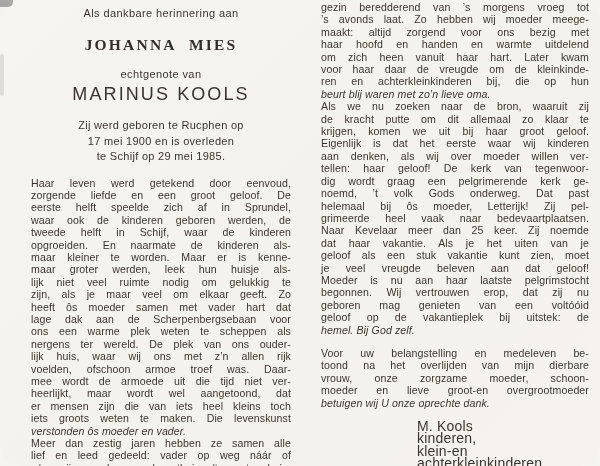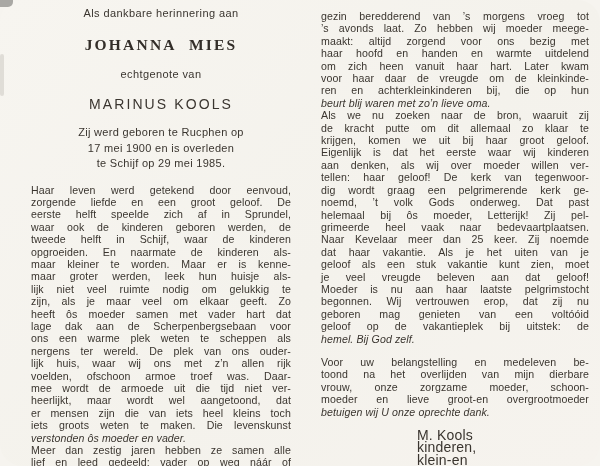--- a/index.html
+++ b/index.html
@@ -30,25 +30,25 @@
   .hdr{text-align:center;}
   .intro{margin-top:7px;font-size:11px;letter-spacing:.4px;}
   .name{
     margin-top:17px;
     font-family:"Liberation Serif", serif;
     font-weight:bold;font-size:15.5px;
     letter-spacing:2.2px;word-spacing:7px;
     color:#332e29;
   }
   .relation{margin-top:14px;font-size:11px;letter-spacing:.4px;}
-  .spouse{margin-top:16px;font-size:14px;letter-spacing:2.1px;color:#3a352f;}
+  .spouse{margin-top:4px;font-size:18px;letter-spacing:2.1px;color:#3a352f;}
   .dates{margin-top:13px;font-size:11px;line-height:15.5px;letter-spacing:.3px;}
   .body{font-size:10.6px;line-height:12.4px;letter-spacing:.1px;}
   .col.left .body{margin-top:12px;}
-  .col.right .body{padding-top:10px;}
+  .col.right .body{padding-top:1px;}
   .bline{text-align:justify;text-align-last:justify;white-space:normal;}
   .bline.pend{text-align-last:left;font-style:italic;}
   .pgap{height:11px;}
   .signature{
     margin-top:11px;padding-left:96px;
     font-size:14px;line-height:12.4px;letter-spacing:.2px;
   }
 </style>
 </head>
 <body>

